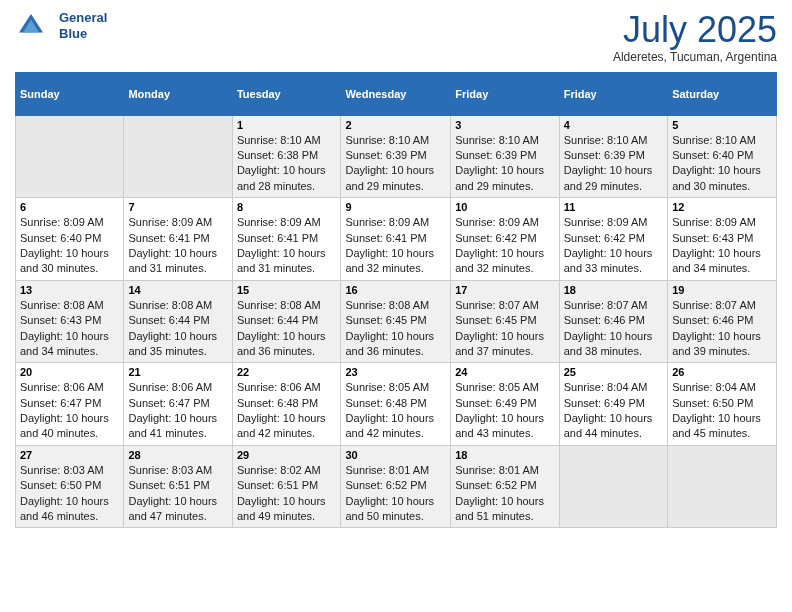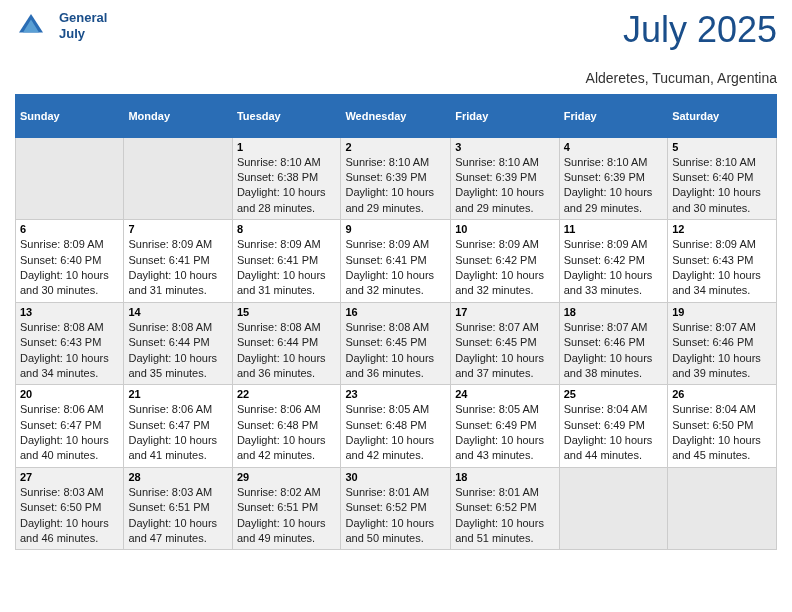--- a/index.html
+++ b/index.html
@@ -40,23 +40,22 @@
     .title-block {
       text-align: right;
     }
     .month-year {
       font-size: 36px;
       font-weight: normal;
       color: #1a4e8a;
       line-height: 1.1;
     }
     .location {
-      font-size: 14px;
+      font-size: 12px;
       color: #333;
-      margin-top: 20px;
     }
     .calendar {
       width: 100%;
       border-collapse: collapse;
     }
     .calendar th {
       background-color: #2a6db5;
       color: #fff;
       font-size: 11px;
       font-weight: bold;
@@ -101,21 +100,21 @@
 
 <div class="page">
   <div class="header">
     <div class="logo">
       <svg class="logo-icon" viewBox="0 0 40 40">
         <polygon points="20,5 35,28 5,28" fill="#2a6db5"></polygon>
         <polygon points="20,12 30,28 10,28" fill="#5a9fd4"></polygon>
       </svg>
       <div class="logo-text">
         <div>General</div>
-        <div>July</div>
+        <div>Blue</div>
       </div>
     </div>
     <div class="title-block">
       <div class="month-year">July 2025</div>
       <div class="location">Alderetes, Tucuman, Argentina</div>
     </div>
   </div>
 
   <table class="calendar">
     <thead>

